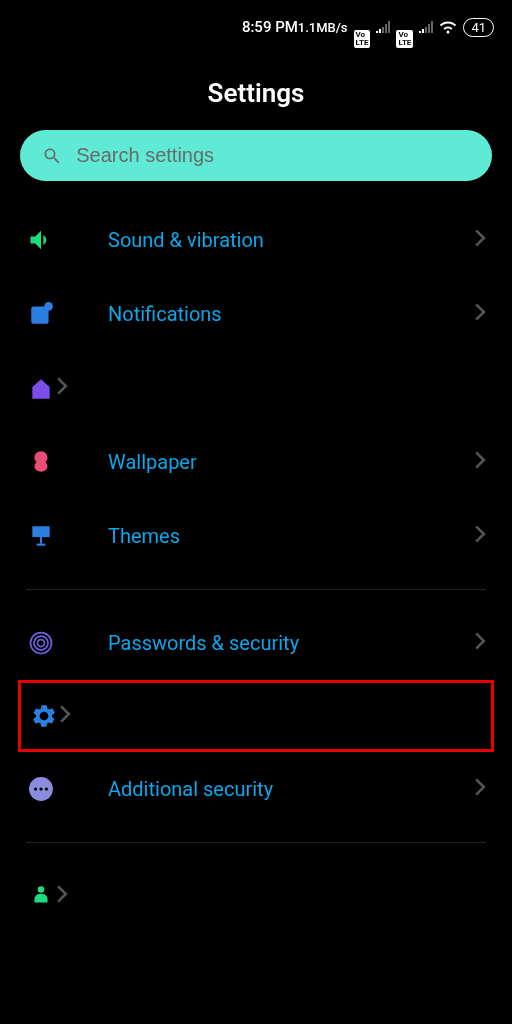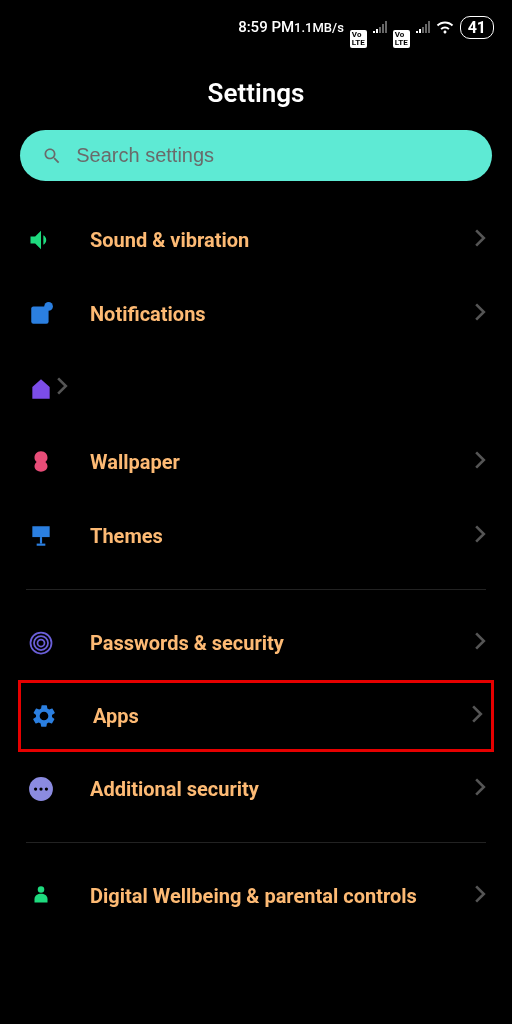--- a/index.html
+++ b/index.html
@@ -33,22 +33,22 @@
       font-weight: 700;
       padding: 1px 2px;
       border-radius: 2px;
       line-height: 1;
       margin-top: 24px;
     }
     .battery-pill {
       border: 1.5px solid #fff;
       border-radius: 10px;
       padding: 1px 7px;
-      font-size: 16px;
-      font-weight: 700;
+      font-size: 13px;
+      font-weight: 400;
     }
     .page-title {
       text-align: center;
       font-size: 26px;
       font-weight: 600;
       padding: 24px 0 22px;
     }
     .search-box {
       margin: 0 20px 14px;
       background: #5eead4;
@@ -76,25 +76,24 @@
     }
     .row .icon {
       width: 30px;
       height: 30px;
       display: flex;
       align-items: center;
       justify-content: center;
       flex-shrink: 0;
     }
     .row .label {
-      margin-left: 34px;
+      margin-left: 52px;
       font-size: 20px;
-      color: #fdba74;
+      color: #0ea5e9;
       flex: 1;
-      font-weight: bold;
     }
     .row .chevron {
       color: #555;
     }
     .divider {
       height: 1px;
       background: #222;
       margin: 16px 26px;
     }
     .highlight-box {
@@ -218,21 +217,20 @@
   </div>
 
 
   <div class="highlight-box">
     <div class="row">
       <span class="icon">
         <svg width="26" height="26" viewBox="0 0 24 24">
             <path fill="#2b7fe0" d="M12 8a4 4 0 100 8 4 4 0 000-8zm7.4 4c0 .3 0 .7-.1 1l2.1 1.6c.2.1.2.4.1.6l-2 3.5c-.1.2-.4.3-.6.2l-2.5-1c-.5.4-1.1.7-1.7 1l-.4 2.6c0 .2-.2.4-.5.4h-4c-.2 0-.4-.2-.5-.4l-.4-2.6c-.6-.2-1.2-.6-1.7-1l-2.5 1c-.2.1-.5 0-.6-.2l-2-3.5c-.1-.2-.1-.5.1-.6L4.7 13c0-.3-.1-.7-.1-1s0-.7.1-1L2.6 9.4c-.2-.1-.2-.4-.1-.6l2-3.5c.1-.2.4-.3.6-.2l2.5 1c.5-.4 1.1-.7 1.7-1l.4-2.6c0-.2.2-.4.5-.4h4c.2 0 .4.2.5.4l.4 2.6c.6.2 1.2.6 1.7 1l2.5-1c.2-.1.5 0 .6.2l2 3.5c.1.2.1.5-.1.6L19.3 11c.1.3.1.7.1 1z"></path>
           </svg>
       </span>
-      <span class="label">Apps</span>
       <span class="chevron"><svg width="12" height="18" viewBox="0 0 8 14">
             <path fill="none" stroke="#555" stroke-width="2" d="M1 1l6 6-6 6"></path>
           </svg></span>
     </div>
   </div>
 
   <div class="row">
     <span class="icon">
       <svg width="26" height="26" viewBox="0 0 24 24">
           <circle cx="12" cy="12" r="11" fill="#8b8be0"></circle>
@@ -249,19 +247,18 @@
 
   <div class="divider"></div>
 
   <div class="row">
     <span class="icon">
       <svg width="26" height="26" viewBox="0 0 24 24">
           <circle cx="12" cy="6" r="3" fill="#1edb7e"></circle>
           <path fill="#1edb7e" d="M12 10c-3 0-6 1.5-6 5v3h12v-3c0-3.5-3-5-6-5z"></path>
         </svg>
     </span>
-    <span class="label multiline">Digital Wellbeing &amp; parental controls</span>
     <span class="chevron"><svg width="12" height="18" viewBox="0 0 8 14">
           <path fill="none" stroke="#555" stroke-width="2" d="M1 1l6 6-6 6"></path>
         </svg></span>
   </div>
 
 </div>
 
 </body></html>

